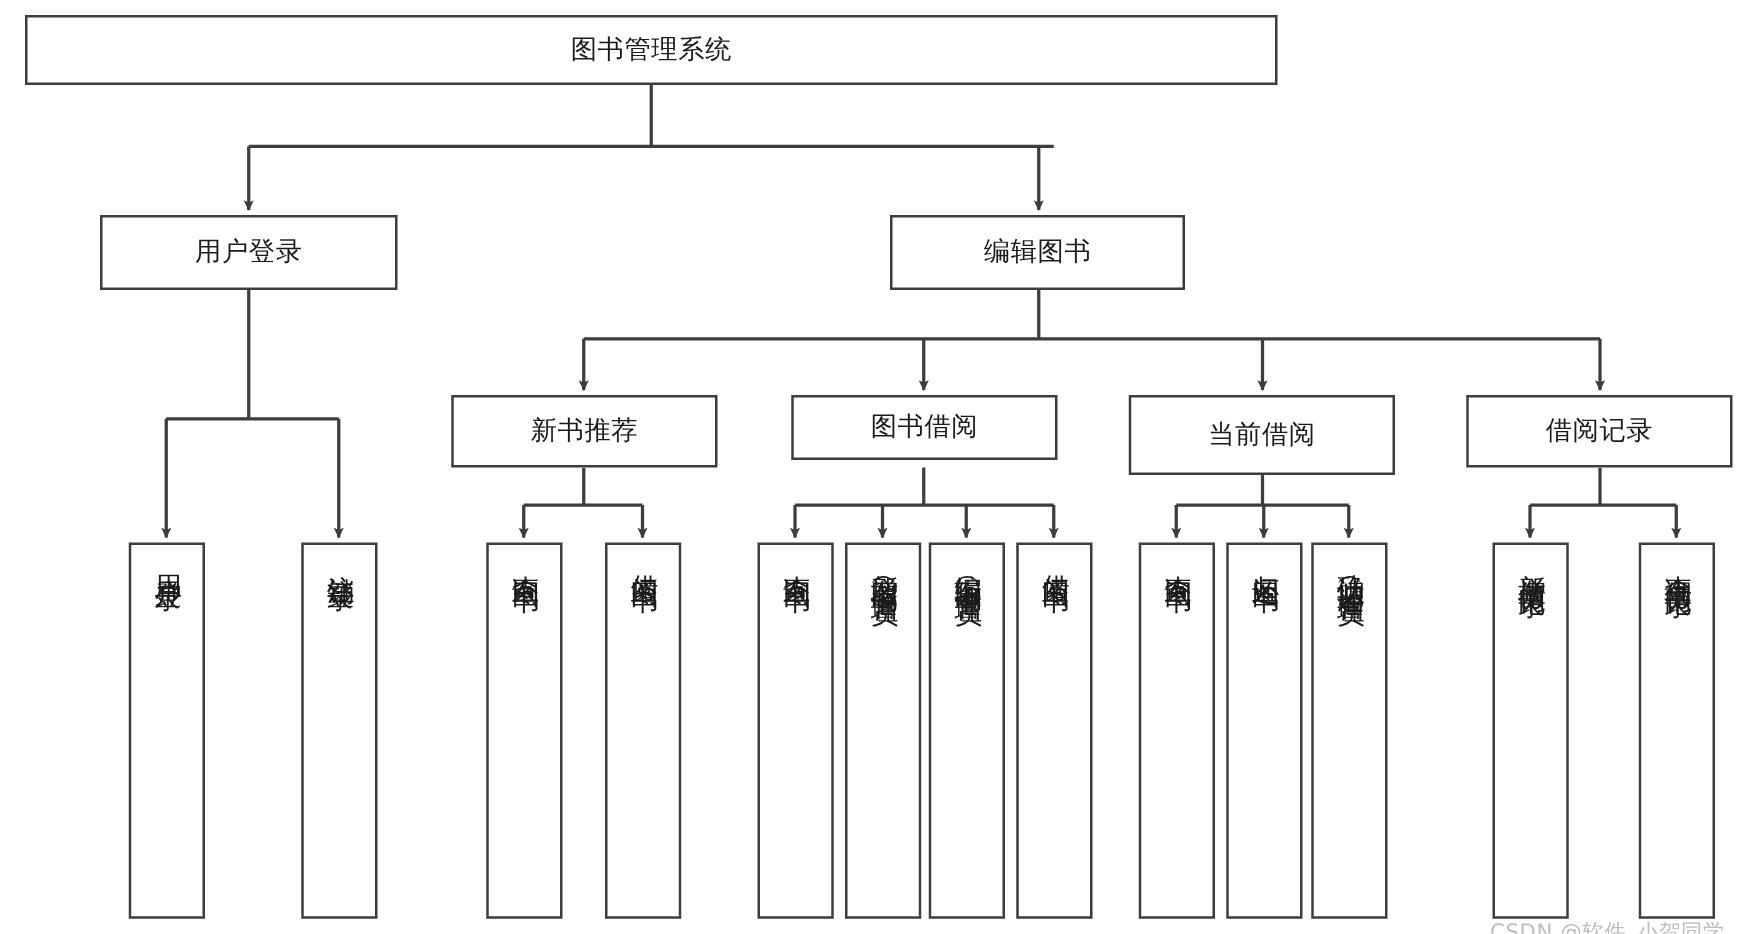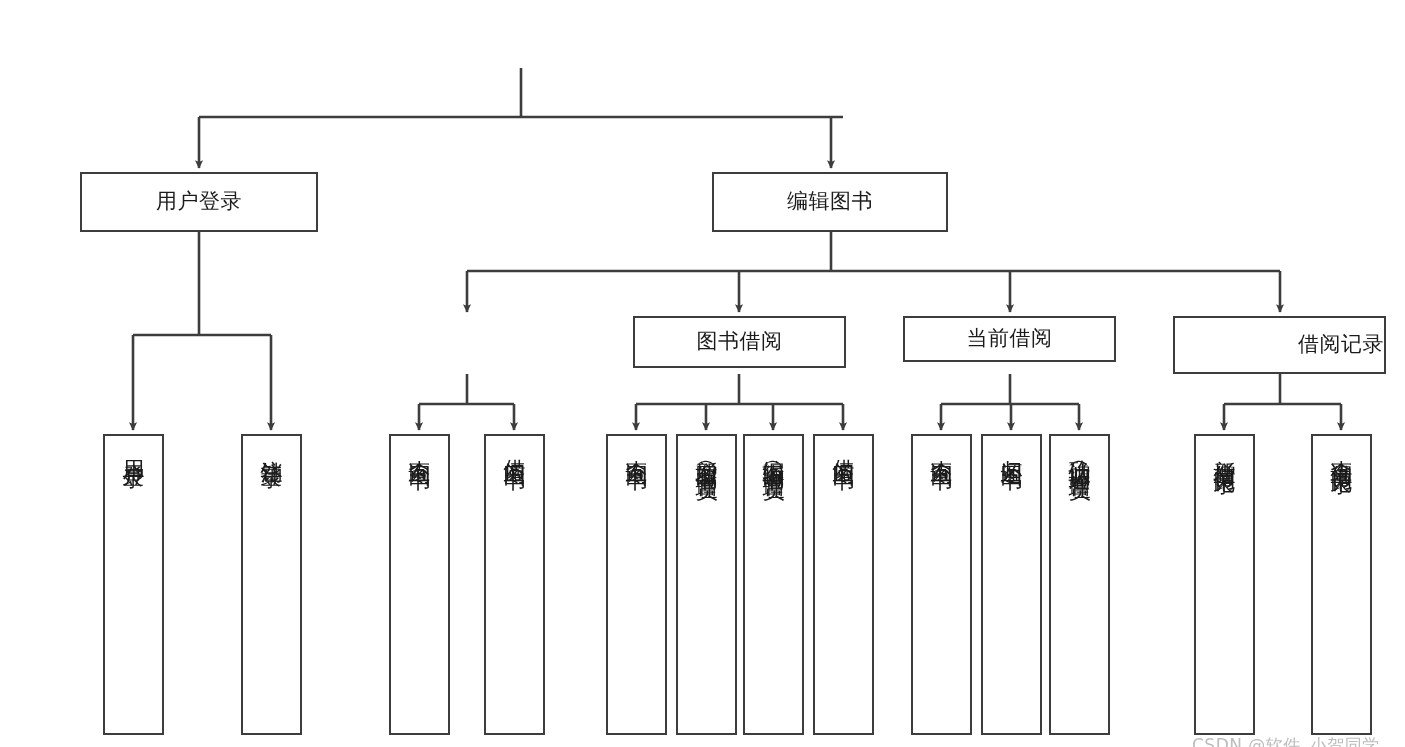--- a/index.html
+++ b/index.html
@@ -121,35 +121,41 @@
       <path d="M 1011 404 L 1011 430" marker-end="url(#arrow)"></path>
       <path d="M 1079 404 L 1079 430" marker-end="url(#arrow)"></path>
 
       <path d="M 1280 374 L 1280 404"></path>
       <path d="M 1224 404 L 1341 404"></path>
       <path d="M 1224 404 L 1224 430" marker-end="url(#arrow)"></path>
       <path d="M 1341 404 L 1341 430" marker-end="url(#arrow)"></path>
     </g>
   </svg>
 
+  <div class="node horizontal" style="left:20px; top:12px; width:1002px; height:56px;">
+    <span class="label">图书管理系统</span>
+  </div>
 
   <div class="node horizontal" style="left:80px; top:172px; width:238px; height:60px;">
     <span class="label">用户登录</span>
   </div>
   <div class="node horizontal" style="left:712px; top:172px; width:236px; height:60px;">
     <span class="label">编辑图书</span>
   </div>
 
+  <div class="node horizontal" style="left:361px; top:316px; width:213px; height:58px;">
+    <span class="label">新书推荐</span>
+  </div>
   <div class="node horizontal" style="left:633px; top:316px; width:213px; height:52px;">
     <span class="label">图书借阅</span>
   </div>
-  <div class="node horizontal" style="left:903px; top:316px; width:213px; height:46px;">
+  <div class="node horizontal" style="left:903px; top:316px; width:213px; height:64px;">
     <span class="label">当前借阅</span>
   </div>
-  <div class="node horizontal" style="left:1173px; top:316px; width:213px; height:58px;justify-content:flex-end;">
+  <div class="node horizontal" style="left:1173px; top:316px; width:213px; height:58px;">
     <span class="label">借阅记录</span>
   </div>
 
   <div class="node vertical" style="left:103px; top:434px; width:61px; height:301px;">
     <span class="label">用户登录</span>
   </div>
   <div class="node vertical" style="left:241px; top:434px; width:61px; height:301px;">
     <span class="label">注销登录</span>
   </div>
 

